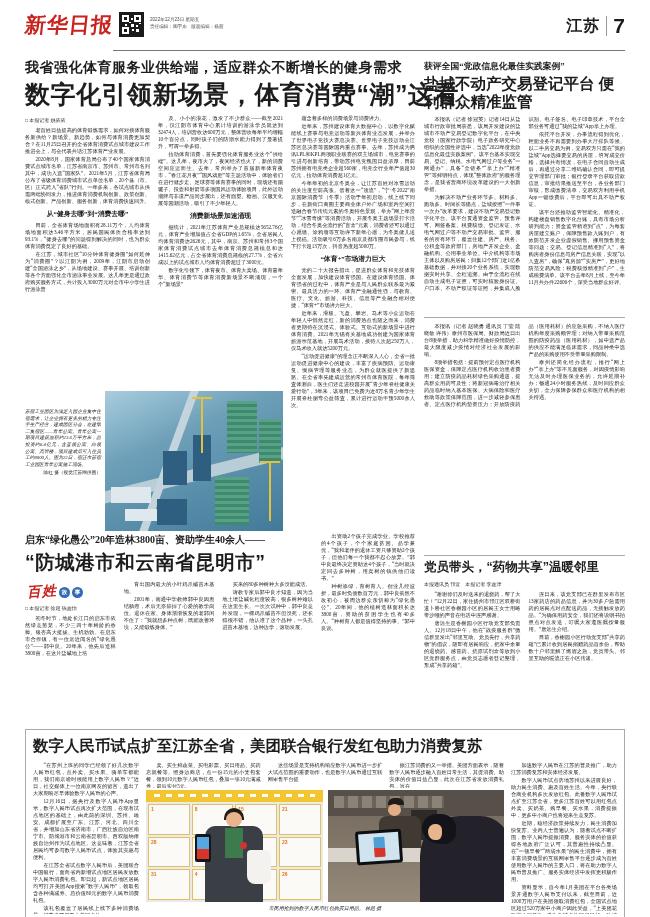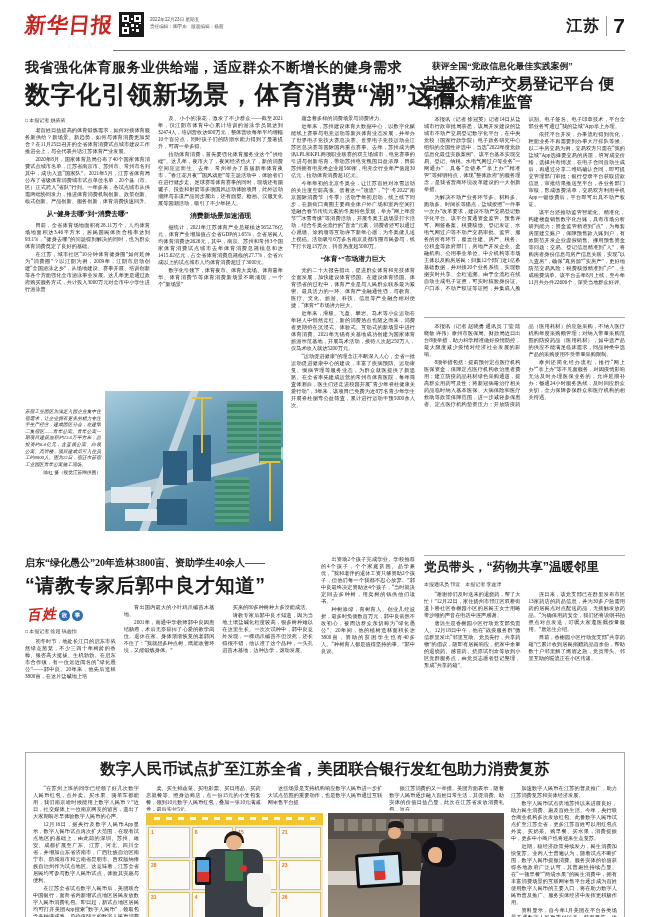--- a/index.html
+++ b/index.html
@@ -45,44 +45,44 @@
   .photo-construction{position:relative;flex:1;background:linear-gradient(155deg,#a8cdde 0%,#6d9fb8 35%,#417a99 100%);overflow:hidden;}
   .pc-road{position:absolute;left:-10px;top:78px;width:200px;height:12px;background:#b9cdd6;transform:rotate(-14deg);}
   .pc-road2{position:absolute;left:60px;top:-10px;width:8px;height:160px;background:#c3d4dc;transform:rotate(20deg);}
   .pc-bldg{position:absolute;background:#2e5e80;}
   .pc-net{position:absolute;background:repeating-linear-gradient(#57a184 0 3px,#3f8a6e 3px 6px);}
   .pc-crane{position:absolute;width:2px;background:#e6c23c;}
   .pc-crane::after{content:"";position:absolute;top:0;left:-9px;width:20px;height:2px;background:#e6c23c;}
   .pc-low{position:absolute;background:#dfe8ec;}
 
   
-  .qidong{display:flex;gap:8px;margin-top:23px;height:188px;overflow:hidden;}
+  .qidong{display:flex;gap:8px;margin-top:0;height:188px;overflow:hidden;}
   .qd-main{flex:0 0 288px;}
   .qd-kicker{font-size:10px;font-weight:900;}
   .qd-headline{margin:2px 0 5px 0;font-size:19.5px;font-weight:900;letter-spacing:.5px;font-family:"Liberation Sans",sans-serif;white-space:nowrap;}
   .qd-cols{display:flex;gap:8px;height:138px;overflow:hidden;}
   .qd-cols .col{flex:1;}
   .qd-colD{flex:1;height:188px;}
   .stamp{display:flex;align-items:center;gap:2px;margin:2px 0 4px 2px;}
   .stamp-red{font-size:14px;font-weight:900;color:#c8231f;font-style:italic;transform:rotate(-4deg);letter-spacing:1px;}
   .stamp-circ{display:inline-flex;align-items:center;justify-content:center;width:11px;height:11px;border-radius:50%;background:#2f6cb5;color:#fff;font-size:5.5px;font-weight:700;}
 
   
-  .kicker-sm{font-size:8.8px;font-weight:900;margin-top:2px;margin-left:8px;}
+  .kicker-sm{font-size:8.8px;font-weight:900;margin-top:2px;}
   .rc-headline{margin:2px 0 5px 0;font-size:15.5px;line-height:18px;font-weight:900;font-family:"Liberation Sans",sans-serif;}
   .twocol{column-count:2;column-gap:8px;}
   .yancheng{flex:0 0 258px;overflow:hidden;}
   .taizhou{flex:0 0 232px;overflow:hidden;border-top:1px solid #a9a9a9;padding-top:5px;}
   .taizhou .rc-headline{font-size:14px;}
   .dangyuan{flex:1;overflow:hidden;border-top:1px solid #a9a9a9;padding-top:0;}
   .dangyuan .rc-headline{font-size:12.5px;}
 
   
   .bottom{border:1px solid #a9a9a9;margin-top:8px;padding:5px 7px 3px 7px;height:196px;box-sizing:border-box;overflow:hidden;}
-  .b-headline{margin:1px 0 5px 0;text-align:center;font-size:15.5px;font-weight:900;font-family:"Liberation Sans",sans-serif;white-space:nowrap;}
+  .b-headline{margin:1px 0 5px 0;font-size:15.5px;font-weight:900;font-family:"Liberation Sans",sans-serif;white-space:nowrap;}
   .b-row{display:flex;gap:7px;height:152px;overflow:hidden;}
   .b-col{flex:0 0 106px;}
   .b-mid{flex:1;display:flex;flex-direction:column;}
   .b-strip{display:flex;gap:7px;height:26px;overflow:hidden;}
   .b-strip p{flex:1;}
   .b-photos{display:flex;gap:5px;margin-top:2px;height:112px;}
   .b-caption{text-align:center;font-size:5px;font-style:italic;margin-top:3px;color:#222;}
 
   
   .photo-lockers{position:relative;flex:1;background:#eceae6;overflow:hidden;}
@@ -218,21 +218,21 @@
               <p>党的二十大报告指出，促进群众体育和竞技体育全面发展，加快建设体育强国。在建设体育强国、体育强省的过程中，体育产业是与人民群众联系最为紧密、最具活力的一环。体育产业融通性强，与教育、医疗、文化、旅游、科技、信息等产业融合相对便捷，“体育+”市场潜力巨大。</p>
               <p>近年来，滑板、飞盘、攀岩、马术等小众运动在年轻人中悄然走红，新的消费热点也随之而来，消费者更期待在沉浸式、体验式、互动式的新场景中进行体育消费。2021年无锡有关基地成功创建为国家体育旅游示范基地，开展马术活动，接待人次超250万人，仅马术收入就达5200万元。</p>
               <p>“运动促进健康”的理念正不断深入人心，全省一批运动促进健康中心的建设，丰富了疾病预防、运动康复、慢病管理等服务业态，为群众就医提供了新思路。在全省率先建成运营的常州市体育医院，每年筛查体测后，医生们还走进校园开展“青少年脊柱健康关爱行动”，3年来，该项目已免费为近8万名青少年学生开展脊柱侧弯公益筛查，累计进行运动干预5000余人次。</p>
             </div>
         </div>
       </section>
 
       <section class="qidong">
         <div class="qd-main">
           <div class="qd-kicker">启东“绿化愚公”20年造林3800亩、资助学生40余人——</div>
-          <h2 class="qd-headline">“请教专家后郭中良才知道”</h2>
+          <h2 class="qd-headline">“防城港市和云南省昆明市”</h2>
           <div class="qd-cols">
             <div class="col">
               <div class="stamp">
                 <span class="stamp-red">百姓</span>
                 <span class="stamp-circ">故</span>
                 <span class="stamp-circ">事</span>
               </div>
               <div class="byline">□ 本报记者 徐超 钱鑫怡</div>
               <div>
                   <p>初冬时节，地处长江口的启东市依然绿意葱茏，不少三四十年树龄的香樟、银杏高大挺拔、生机勃勃。在启东市合作镇，有一位远近闻名的“绿化愚公”——郭中良。20年来，他先后造林3800亩，在这片盐碱地上培</p>

